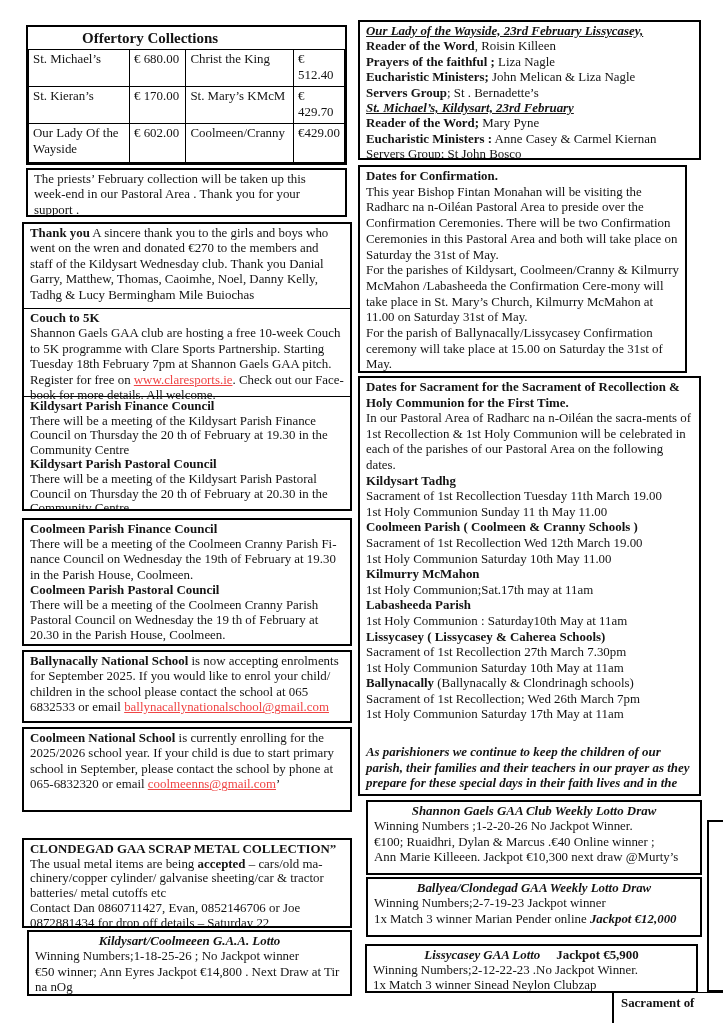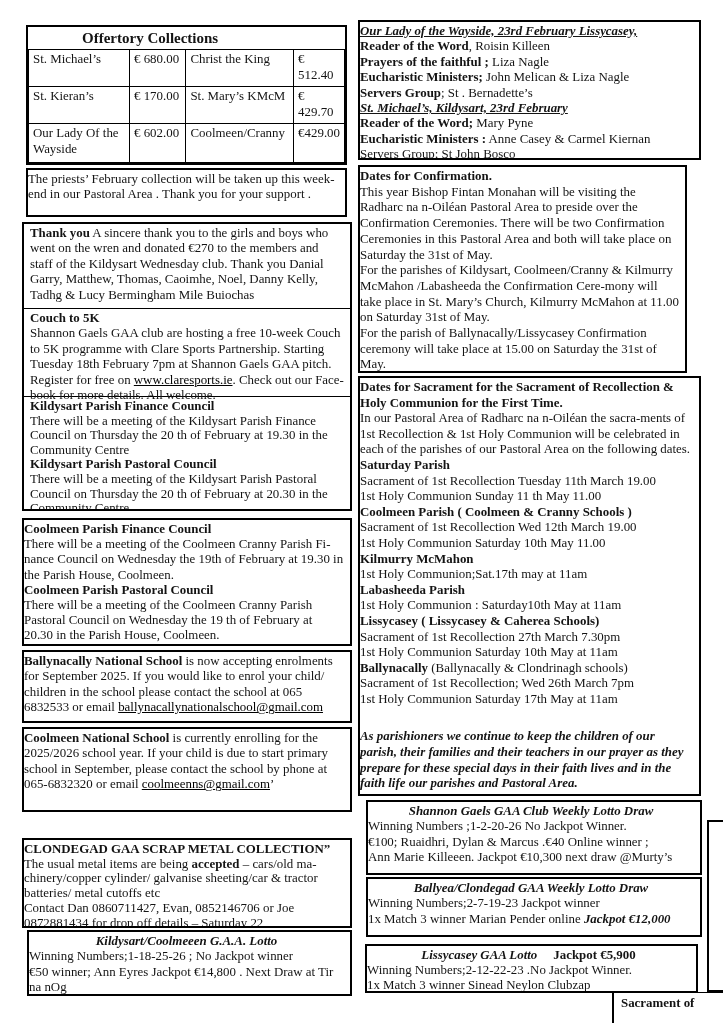--- a/index.html
+++ b/index.html
@@ -1,24 +1,24 @@
 <!DOCTYPE html>
 <html><head>
 <meta charset="utf-8">
 <style>
   html,body{margin:0;padding:0;background:#fff;}
   #page{position:relative;width:723px;height:1023px;background:#ffffff;overflow:hidden;
         font-family:"Liberation Serif", serif;color:#141414;font-size:12.9px;line-height:15.4px;}
   .box{position:absolute;border:2px solid #000;background:#fff;box-sizing:border-box;
-       padding:2px 6px 2px 0;overflow:hidden;}
+       padding:2px 6px 2px 6px;overflow:hidden;}
   .b{font-weight:bold;}
   .bi{font-weight:bold;font-style:italic;}
   .u{text-decoration:underline;}
   .ctr{text-align:center;}
-  a.lnk{color:#000000;text-decoration:underline;cursor:pointer;}
+  a.lnk{color:#ef4444;text-decoration:underline;cursor:pointer;}
   
   #offertory{padding:0;}
   #offertory .ttl{font-size:15px;font-weight:bold;padding:4px 6px 3px 6px;margin-left:48px;}
   table.off{border-collapse:collapse;width:100%;}
   table.off td{border:1px solid #000;padding:2px 4px;vertical-align:top;font-size:12.9px;}
   table.off tr.r1 td, table.off tr.r2 td{height:32px;}
   table.off tr.r3 td{height:44px;}
   td.cw1{width:135px;} td.cw2{width:60px;} td.cw3{width:103px;}
   
   .sect{padding:2px 6px;}
@@ -133,21 +133,21 @@
   <div class="box" style="left:358px;top:165px;width:329px;height:208px;line-height:15.7px;">
     <div class="b">Dates for Confirmation.</div>
     <p>This year Bishop Fintan Monahan will be visiting the Radharc na n-Oiléan Pastoral Area to preside over the Confirmation Ceremonies. There will be two Confirmation Ceremonies in this Pastoral Area and both will take place on Saturday the 31st of May.</p>
     <p>For the parishes of Kildysart, Coolmeen/Cranny  &amp; Kilmurry McMahon /Labasheeda  the Confirmation Cere-mony will take place in St. Mary’s Church, Kilmurry McMahon at 11.00 on Saturday 31st of May.</p>
     <p>For the parish of Ballynacally/Lissycasey Confirmation ceremony will take place  at 15.00 on Saturday the 31st of May.</p>
   </div>
 
   <div class="box" style="left:358px;top:376px;width:343px;height:420px;line-height:15.6px;">
     <div class="b">Dates for Sacrament for the Sacrament of Recollection &amp; Holy Communion for the First Time.</div>
     <p>In our  Pastoral Area of Radharc na n-Oiléan the sacra-ments of 1st Recollection &amp; 1st Holy Communion will be celebrated in each of the parishes of our Pastoral Area on the following dates.</p>
-    <div class="b entry-line">Saturday Parish</div>
+    <div class="b entry-line">Kildysart Tadhg</div>
     <p class="entry-line">Sacrament of 1st Recollection Tuesday 11th March 19.00</p>
     <p class="entry-line">1st Holy Communion Sunday 11 th May 11.00</p>
     <div class="b entry-line">Coolmeen Parish ( Coolmeen &amp; Cranny Schools )</div>
     <p class="entry-line">Sacrament of 1st Recollection Wed 12th March 19.00</p>
     <p class="entry-line">1st Holy Communion Saturday 10th May 11.00</p>
     <div class="b entry-line">Kilmurry McMahon</div>
     <p class="entry-line">1st Holy Communion;Sat.17th may  at 11am</p>
     <div class="b entry-line">Labasheeda  Parish</div>
     <p class="entry-line">1st Holy Communion : Saturday10th May at 11am</p>
     <div class="b entry-line">Lissycasey ( Lissycasey &amp; Caherea Schools)</div>

